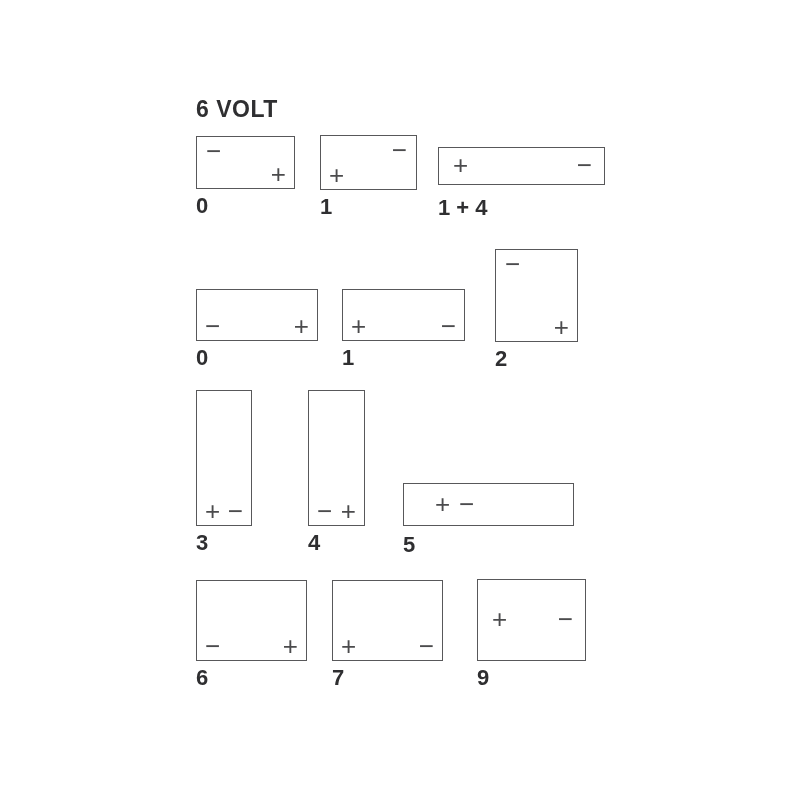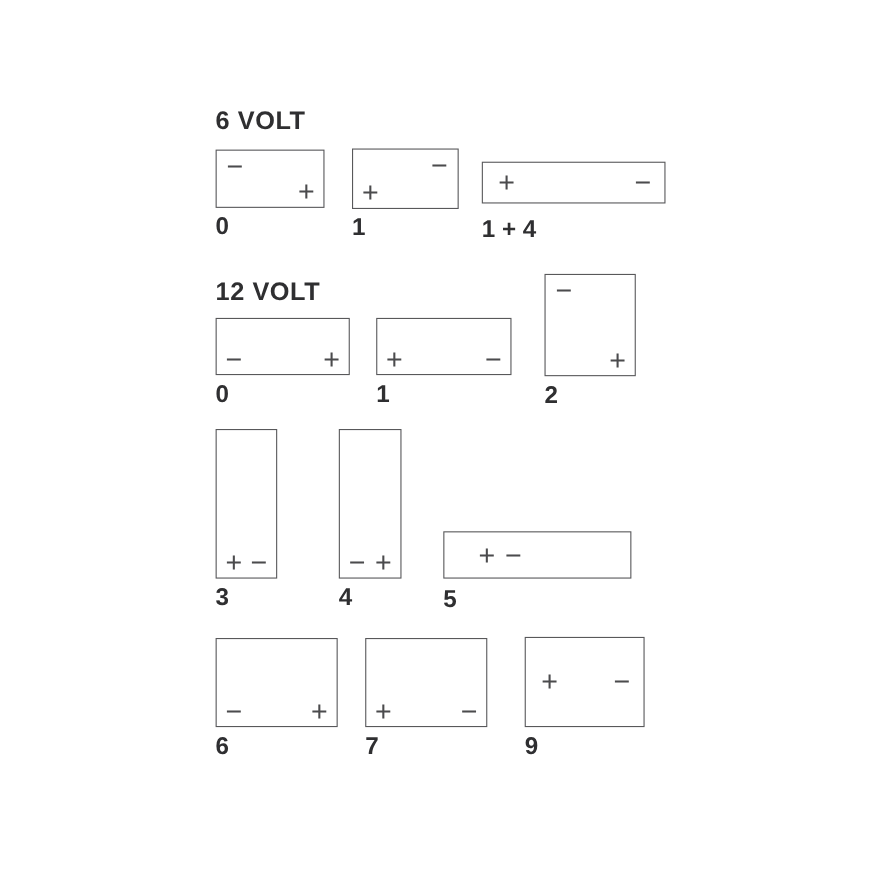--- a/index.html
+++ b/index.html
@@ -76,21 +76,20 @@
     white-space: nowrap;
   }
   .b-6v34 .box-label { top: calc(100% + 13px); }
   .b-12v5 .box-label { top: calc(100% + 9px); }
 </style>
 </head>
 <body>
 
 <div id="canvas">
   <div class="section-title title-6v">6 VOLT</div>
-  <div class="section-title title-12v">12 VOLT</div>
 
 <div class="battery-box b-6v0">
       <span class="terminal t-tl">−</span>
       <span class="terminal t-br">+</span>
       <div class="box-label">0</div>
     </div>
     <div class="battery-box b-6v1">
       <span class="terminal t-tr">−</span>
       <span class="terminal t-bl">+</span>
       <div class="box-label">1</div>

